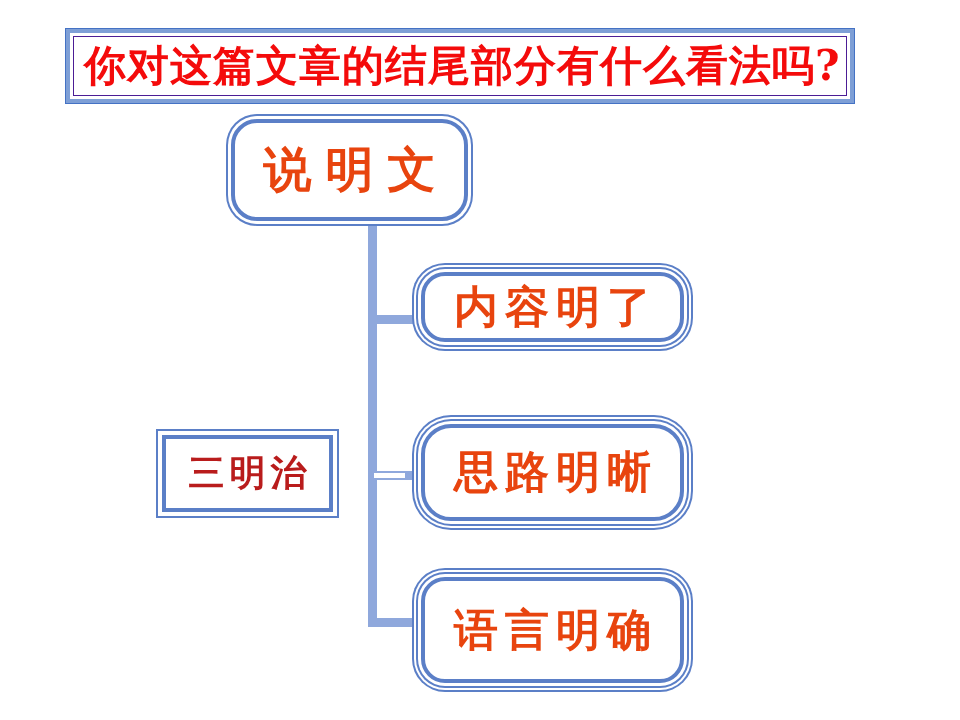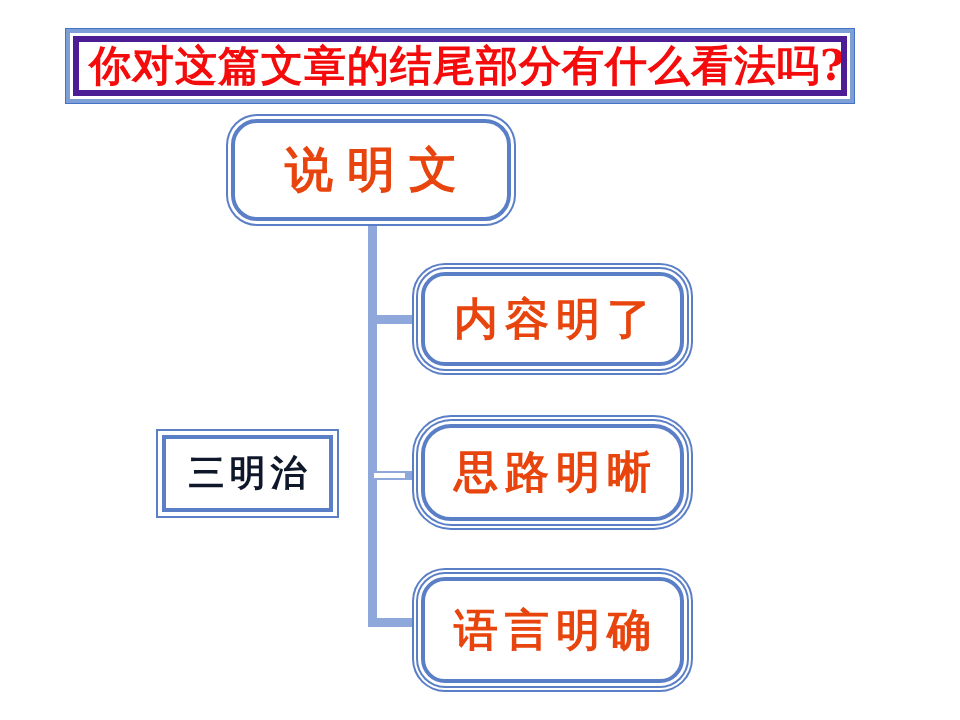--- a/index.html
+++ b/index.html
@@ -3,60 +3,60 @@
 <meta charset="utf-8">
 <style>
   html,body{margin:0;padding:0;background:#ffffff;}
   .slide{
     position:relative;width:960px;height:720px;background:#ffffff;overflow:hidden;
     font-family:"DejaVu Serif","Liberation Serif",serif;
   }
   
   .title-box{position:absolute;left:65px;top:28px;width:788px;height:74px;border:1px solid #4472C4;background:#fff;}
   .title-band{position:absolute;top:0;left:0;right:0;bottom:0;border:4px solid #7E9FD6;}
-  .title-inner{position:absolute;top:3px;left:3px;right:3px;bottom:3px;border:6px solid #4c1d95;display:flex;align-items:center;padding-left:10px;overflow:hidden;}
+  .title-inner{position:absolute;top:3px;left:3px;right:3px;bottom:3px;border:1px solid #4c1d95;display:flex;align-items:center;padding-left:10px;overflow:hidden;}
   .title-text{font-size:42px;font-weight:bold;color:#F40B0B;letter-spacing:1px;white-space:nowrap;}
 
   
   .trunk{position:absolute;left:368px;top:224px;width:9px;height:403px;background:#8FA8DC;}
   .branch{position:absolute;height:9px;background:#8FA8DC;}
   .branch-0{left:374px;top:315px;width:42px;}
   .branch-1{left:374px;top:471px;width:42px;background:#fff;border-top:2px solid #8FA8DC;border-bottom:2px solid #8FA8DC;box-sizing:border-box;}
   .branch-cap{position:absolute;right:0;top:-2px;width:11px;height:9px;background:#8FA8DC;}
   .branch-2{left:374px;top:618px;width:42px;}
 
   
   .root-box{
-    position:absolute;left:231px;top:119px;width:280px;height:102px;box-sizing:border-box;
+    position:absolute;left:231px;top:119px;width:237px;height:102px;box-sizing:border-box;
     border:4px solid #5B7FC7;border-radius:26px;background:#fff;
     box-shadow:0 0 0 3px #ffffff,0 0 0 5px #5B7FC7;
     display:flex;align-items:center;justify-content:center;
   }
   .root-text{font-size:48px;font-weight:bold;color:#E8440E;letter-spacing:14px;margin-right:-14px;white-space:nowrap;}
 
   
   .child-box{
     position:absolute;left:421px;width:263px;box-sizing:border-box;
     border:4px solid #5B7FC7;border-radius:24px;background:#fff;
     box-shadow:0 0 0 3px #ffffff,0 0 0 5px #5B7FC7,0 0 0 7px #ffffff,0 0 0 9px #5B7FC7;
     display:flex;align-items:center;justify-content:center;
   }
-  .child-0{top:272px;height:94px;}
+  .child-0{top:272px;height:70px;}
   .child-1{top:424px;height:97px;border-radius:30px;}
   .child-2{top:577px;height:106px;}
   .child-text{font-size:44px;font-weight:bold;color:#E8440E;letter-spacing:7px;margin-right:-7px;white-space:nowrap;}
 
   
   .side-box{
     position:absolute;left:162px;top:435px;width:171px;height:77px;box-sizing:border-box;
     border:4px solid #5B7FC7;background:#fff;
     box-shadow:0 0 0 4px #ffffff,0 0 0 6px #5B7FC7;
     display:flex;align-items:center;justify-content:center;
   }
-  .side-text{font-size:36px;font-weight:bold;color:#0f172a;letter-spacing:5px;margin-right:-5px;white-space:nowrap;}
+  .side-text{font-size:36px;font-weight:bold;color:#b91c1c;letter-spacing:5px;margin-right:-5px;white-space:nowrap;}
 </style>
 </head>
 <body>
 
 <div class="slide">
 
   <div class="title-box">
     <div class="title-band">
       <div class="title-inner">
         <span class="title-text">你对这篇文章的结尾部分有什么看法吗?</span>

